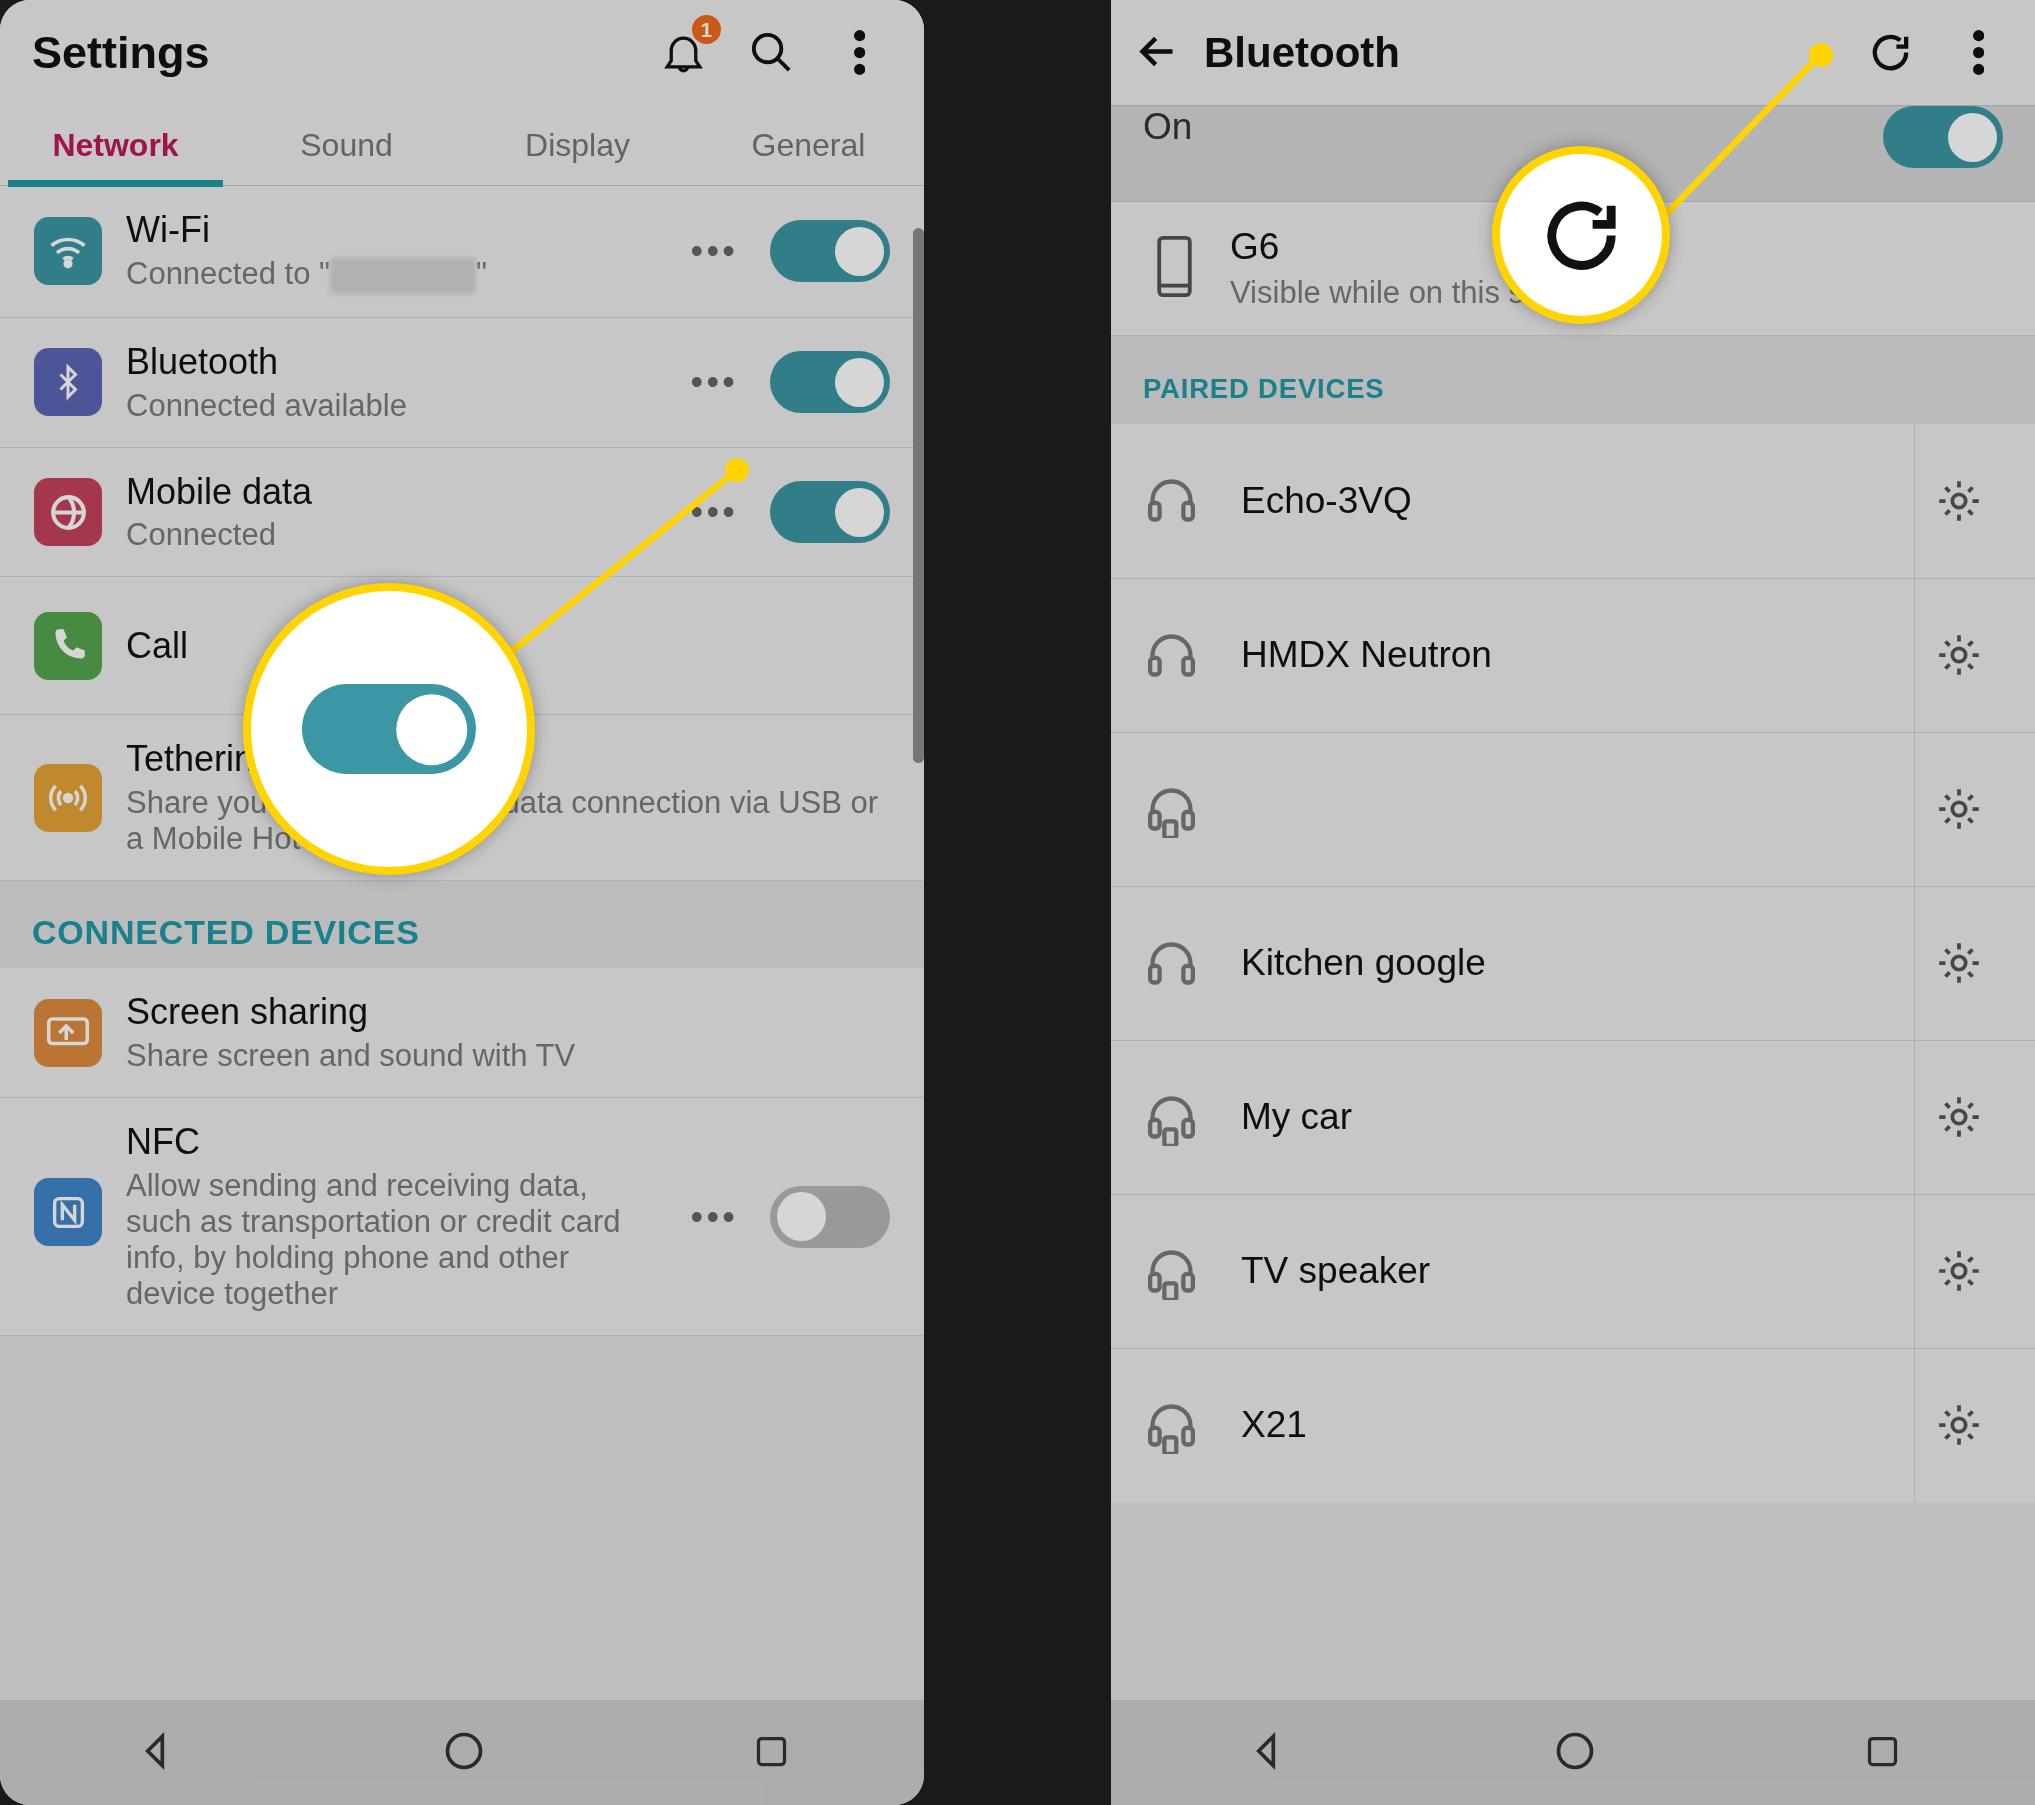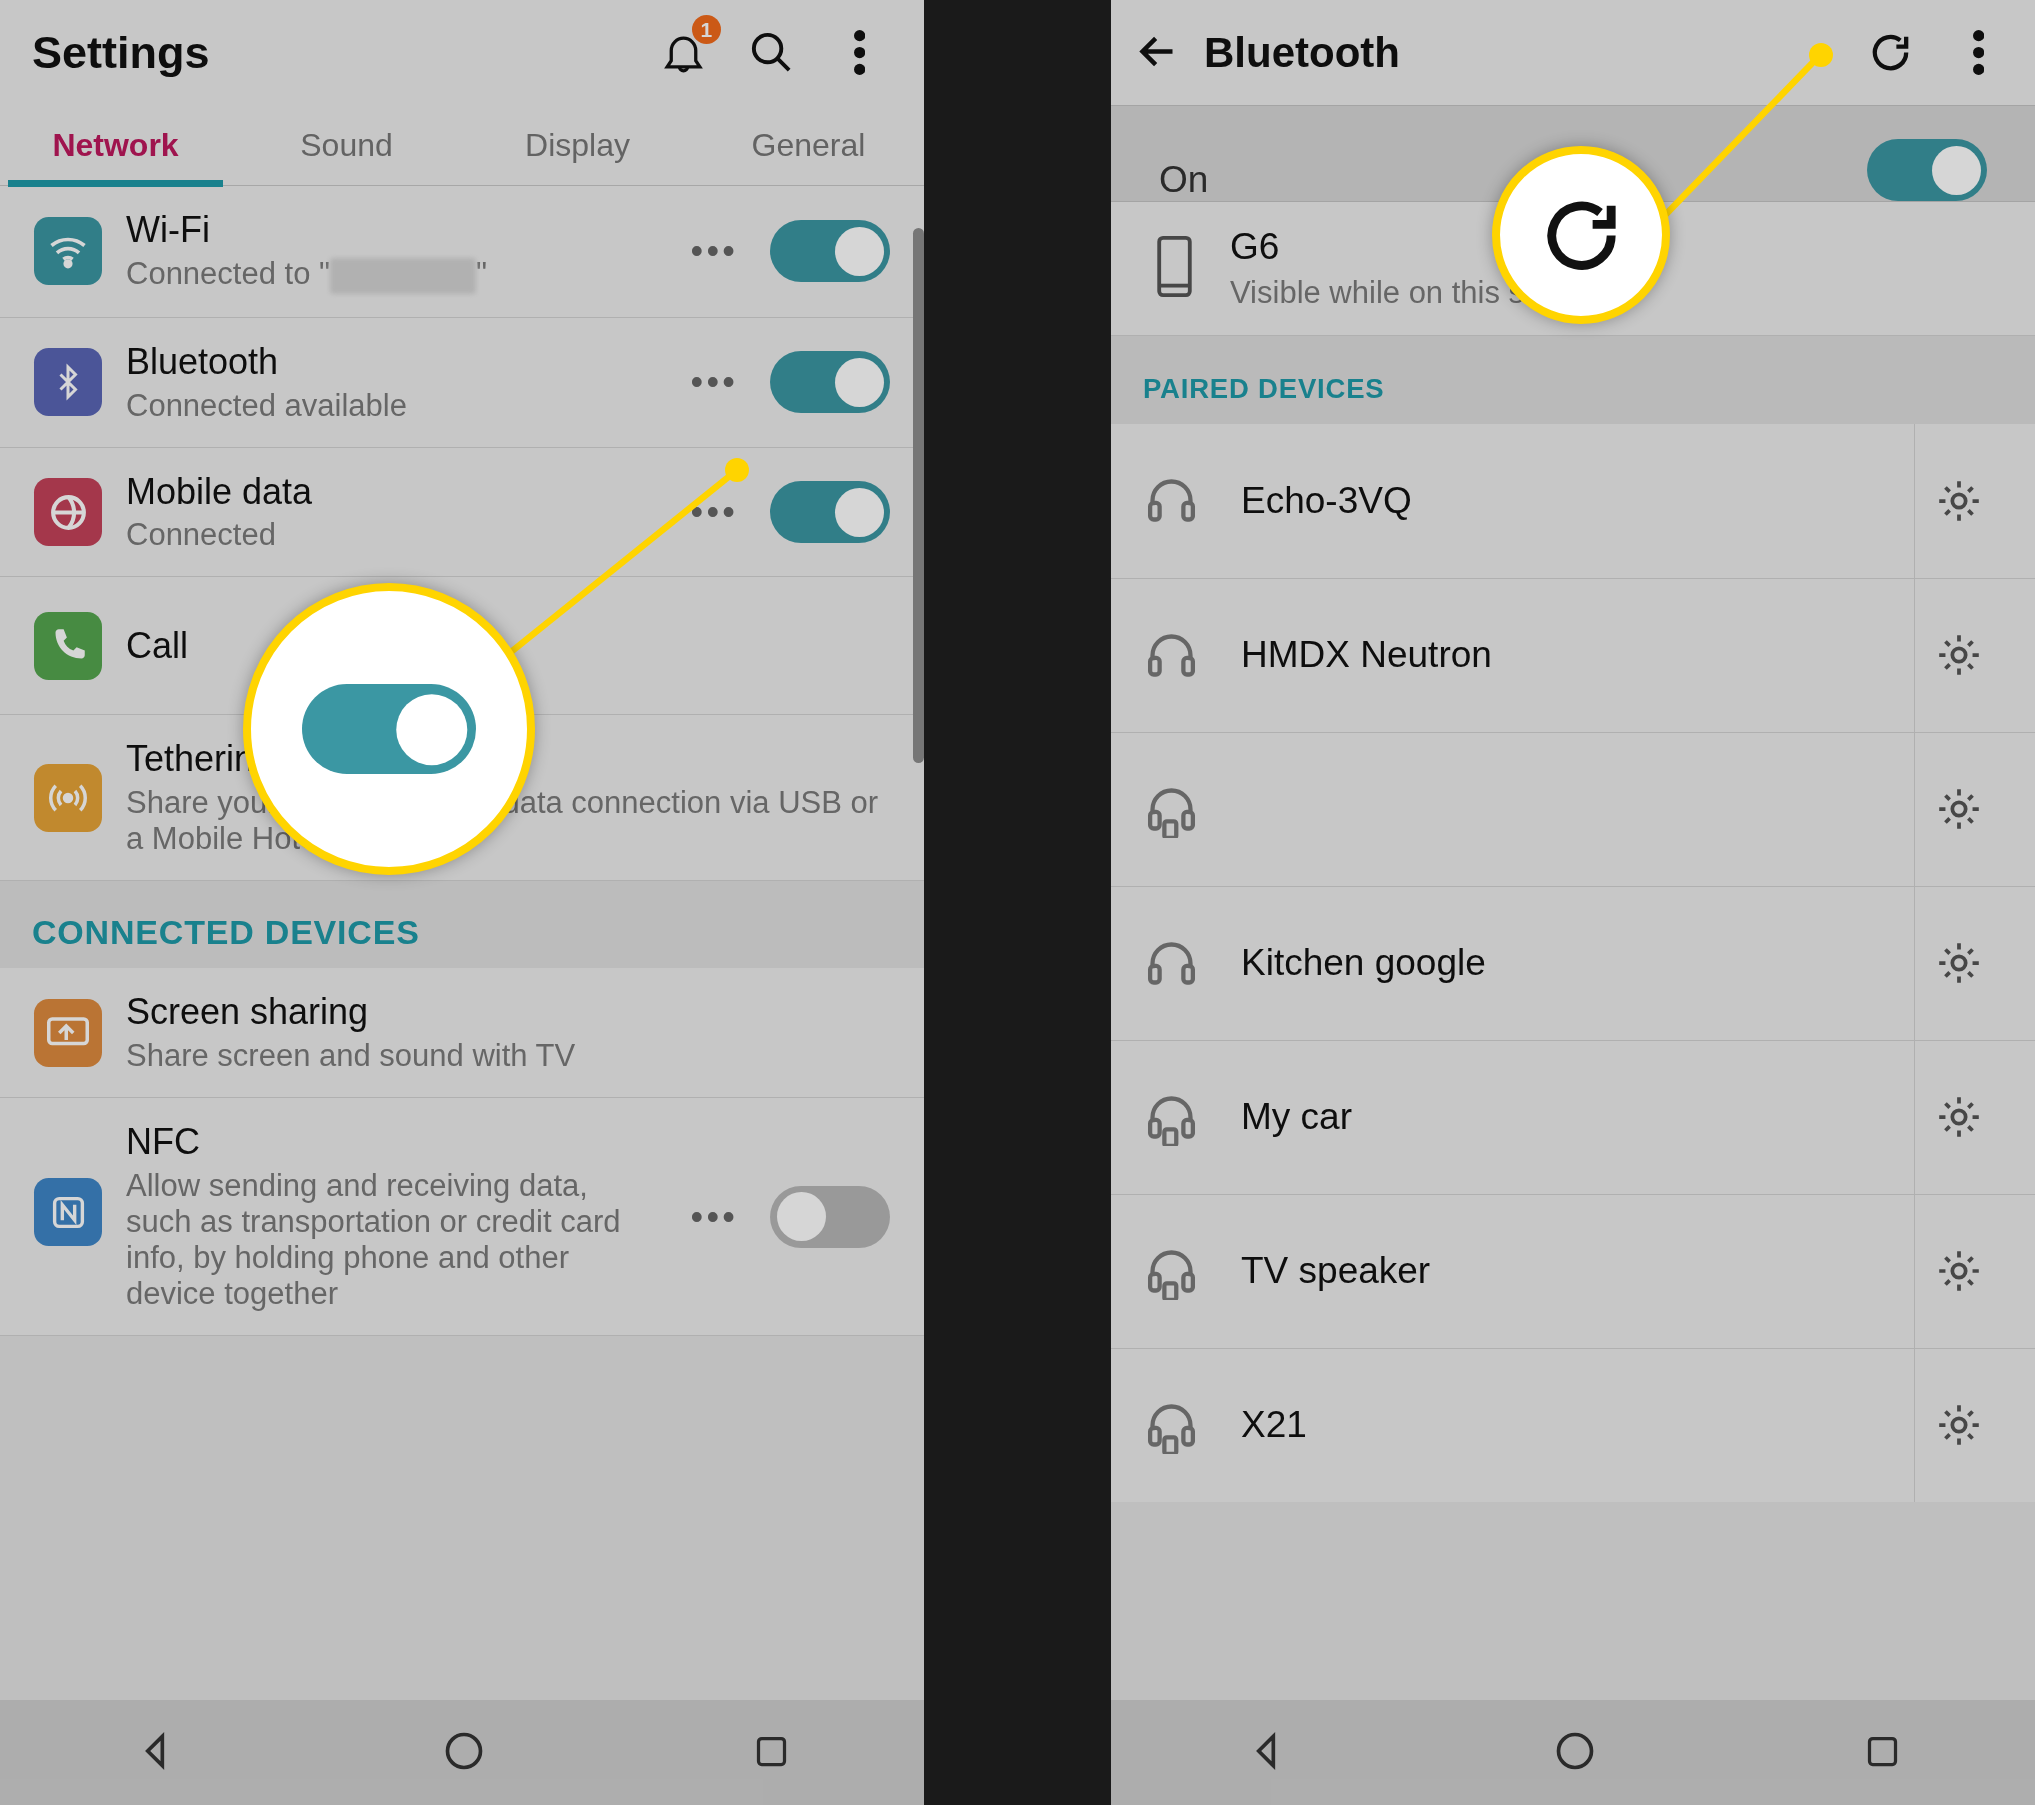--- a/index.html
+++ b/index.html
@@ -9,21 +9,21 @@
     background: #1a1a1a;
     display: flex;
   }
   .phone {
     width: 924px;
     height: 1805px;
     background: #e4e4e4;
     position: relative;
     overflow: hidden;
   }
-  .phone.left { margin-right: 0; }
+  .phone.left { margin-right: 0; border-radius: 30px; }
   .phone.right { margin-left: auto; }
   .gap { flex: 1; background: #1a1a1a; }
 
   
   .dim::after {
     content: "";
     position: absolute;
     inset: 0;
     background: rgba(0,0,0,0.16);
     pointer-events: none;
@@ -74,21 +74,21 @@
     position:absolute; border-radius:50%; background:#fff; border:8px solid #ffd400;
     box-shadow:0 0 16px rgba(0,0,0,.3);
     display:flex; align-items:center; justify-content:center; z-index:50;
   }
   .dot { position:absolute; width:24px; height:24px; border-radius:50%; background:#ffd400; z-index:52; }
   svg.line { position:absolute; z-index:49; pointer-events:none; }
 
   
   .r-header { height:105px; display:flex; align-items:center; padding:0 24px; background:#eeeeee; }
   .r-title { font-size:42px; font-weight:700; color:#111; margin-left:24px; flex:1; }
-  .r-onrow { height:97px; display:flex; align-items:flex-end; padding:0 48px; background:#d7d7d7; border-top:0.8px solid #c4c4c4; border-bottom:0.8px solid #c4c4c4;}
+  .r-onrow { height:97px; display:flex; align-items:flex-start; padding:0 32px; background:#d7d7d7; border-top:0.8px solid #c4c4c4; border-bottom:0.8px solid #c4c4c4;}
   .r-onrow .lbl { font-size:37px; color:#333; flex:1; }
   .r-device { display:flex; align-items:center; gap:32px; padding:24px 40px; background:#eeeeee; border-bottom:0.8px solid #d2d2d2;}
   .r-device .txts .t1 { font-size:37px; color:#111; }
   .r-device .txts .t2 { font-size:31px; color:#7a7a7a; margin-top:6.5px; }
   .r-sec { padding:37px 32px 19.4px; background:#dedede; font-size:27.5px; font-weight:700; color:#1e9aa8; letter-spacing:0.8px; }
   .r-list { background:#eeeeee; }
   .r-row { display:flex; align-items:center; height:154px; padding:0 32px; }
   .r-row + .r-row { border-top:0.8px solid #d2d2d2; }
   .r-row .bicon { width:57px; height:57px; flex-shrink:0; margin-right:41px; }
   .r-row .name { font-size:37px; color:#111; flex:1; }

